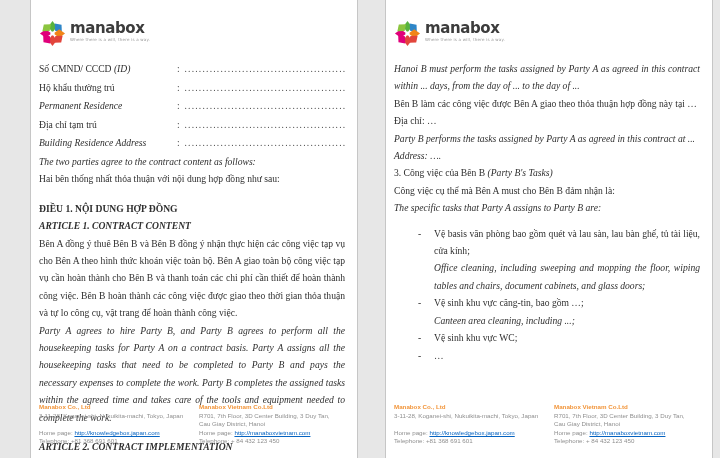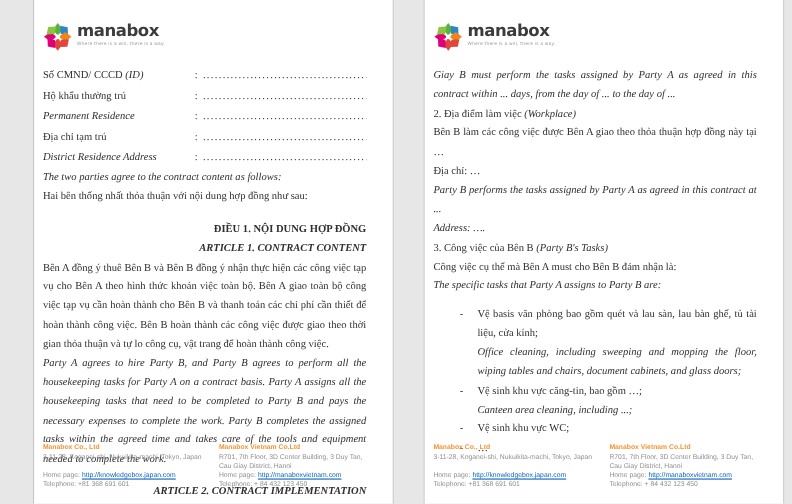--- a/index.html
+++ b/index.html
@@ -16,21 +16,21 @@
     padding: 0 7px 0 30px;
     gap: 27px;
   }
   .page {
     position: relative;
     width: 333px;
     height: 458px;
     background: #ffffff;
     border-left: 1px solid #c6c6c6;
     border-right: 1px solid #c6c6c6;
-    padding: 20px 24px 0 8px;
+    padding: 20px 12px 0 8px;
     overflow: hidden;
   }
   
   .logo { display: flex; align-items: flex-start; gap: 4px; margin-bottom: 6px; height: 34px; }
   .logo svg { width: 27px; height: 27px; }
   .brand-wrap { display: flex; flex-direction: column; }
   .brand {
     font-family: "DejaVu Sans", sans-serif;
     font-weight: bold;
     font-size: 15px;
@@ -43,21 +43,21 @@
     font-size: 4px;
     color: #9a9a9a;
     letter-spacing: 0.2px;
   }
   
   .doc { font-size: 9.6px; line-height: 17.4px; }
   .form-row { display: flex; line-height: 18.6px; }
   .form-label { width: 138px; flex: 0 0 138px; white-space: nowrap; }
   .form-value { flex: 1; white-space: nowrap; overflow: hidden; letter-spacing: 1.2px; color: #444; }
   .it { font-style: italic; }
-  .bold { font-weight: bold; text-align: right; }
+  .bold { font-weight: bold; }
   .para { text-align: justify; }
   .gap-sm { height: 8px; }
   .gap-md { height: 12px; }
   .bullet { position: relative; padding-left: 40px; text-align: justify; }
   .bullet .marker { position: absolute; left: 24px; top: 0; font-style: normal; }
   
   .footer {
     position: absolute;
     left: 8px; right: 8px; bottom: 12px;
     display: flex;
@@ -112,21 +112,21 @@
       </div>
       <div class="form-row">
         <span class="form-label it"><span>Permanent Residence</span></span>
         <span class="form-value">: ...........................................................</span>
       </div>
       <div class="form-row">
         <span class="form-label"><span>Địa chỉ tạm trú</span></span>
         <span class="form-value">: ...........................................................</span>
       </div>
       <div class="form-row">
-        <span class="form-label it"><span>District Residence Address</span></span>
+        <span class="form-label it"><span>Building Residence Address</span></span>
         <span class="form-value">: ...........................................................</span>
       </div>
 
       <div class="para it">The two parties agree to the contract content as follows:</div>
       <div class="para">Hai bên thống nhất thỏa thuận với nội dung hợp đồng như sau:</div>
 
       <div class="gap-md"></div>
 
       <div class="bold">ĐIỀU 1. NỘI DUNG HỢP ĐỒNG</div>
       <div class="bold it">ARTICLE 1. CONTRACT CONTENT</div>
@@ -174,23 +174,22 @@
           </g>
         </svg>
       </span>
       <span class="brand-wrap">
         <span class="brand">manabox</span>
         <span class="tagline">Where there is a will, there is a way.</span>
       </span>
     </div>
 
     <div class="doc">
-      <div class="para it">Giay B must perform the tasks assigned by Party A as agreed in this contract within ... days, from the day of ... to the day of ...</div>
-
-      <div><span>2. Địa điểm làm việc </span><span class="it">(Workplace)</span></div>
+      <div class="para it">Hanoi B must perform the tasks assigned by Party A as agreed in this contract within ... days, from the day of ... to the day of ...</div>
+
       <div class="para">Bên B làm các công việc được Bên A giao theo thỏa thuận hợp đồng này tại …</div>
       <div>Địa chỉ: …</div>
       <div class="para it">Party B performs the tasks assigned by Party A as agreed in this contract at ...</div>
       <div class="it">Address: ….</div>
 
       <div><span>3. Công việc của Bên B </span><span class="it">(Party B's Tasks)</span></div>
       <div>Công việc cụ thể mà Bên A must cho Bên B đảm nhận là:</div>
       <div class="it">The specific tasks that Party A assigns to Party B are:</div>
 
       <div class="gap-sm"></div>

